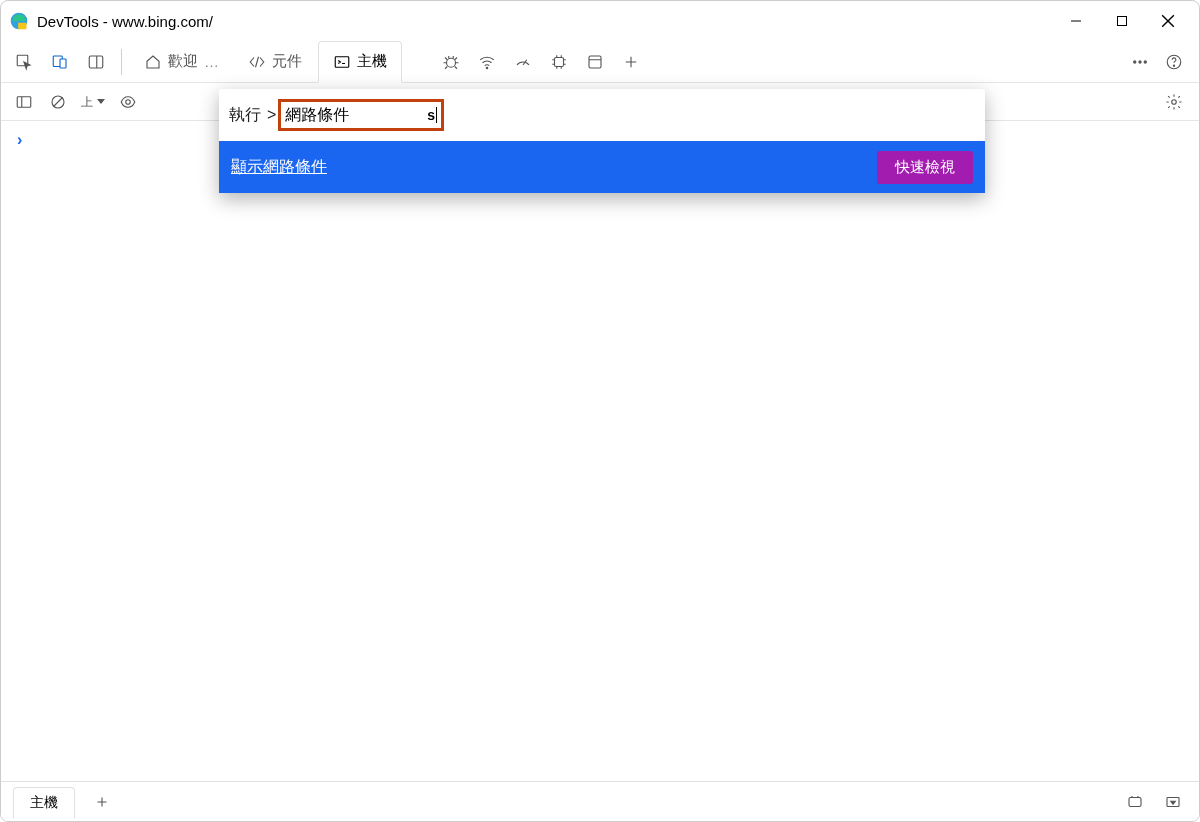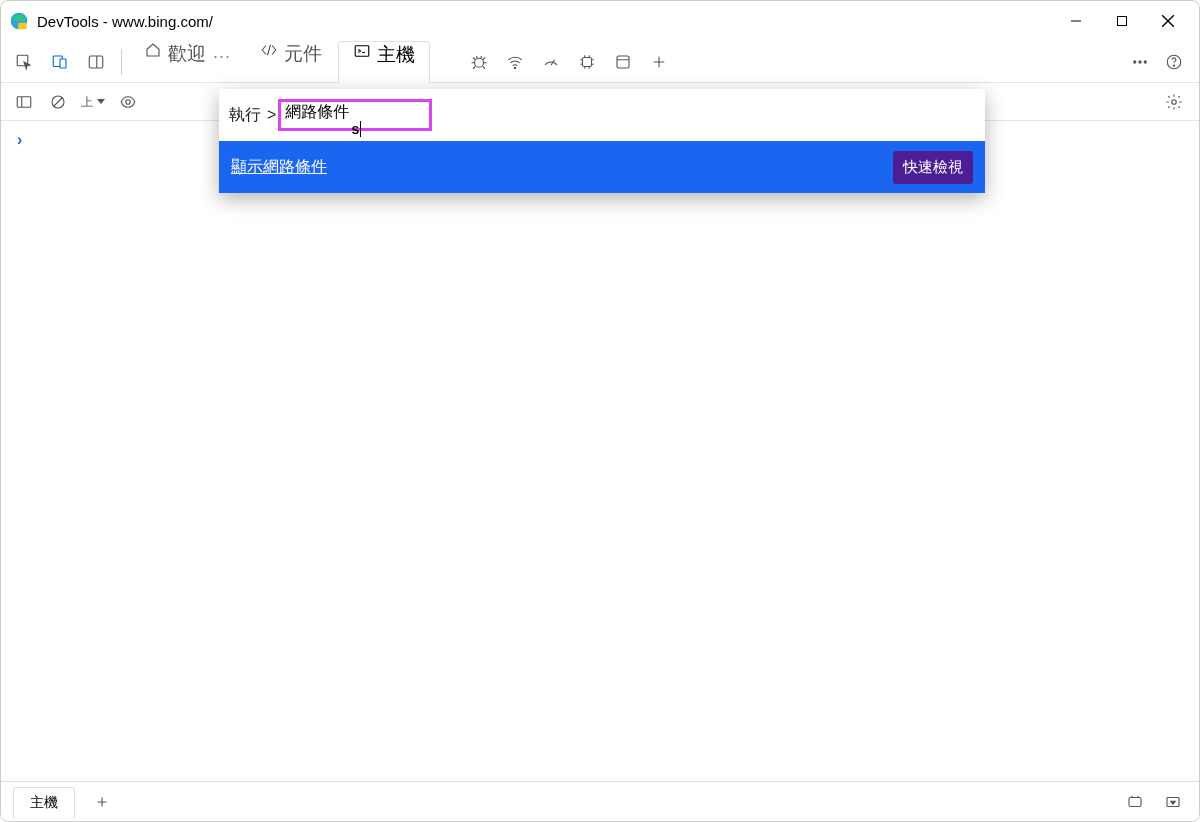--- a/index.html
+++ b/index.html
@@ -56,26 +56,26 @@
   display: flex; align-items: center; justify-content: center;
   color: #555;
   border-radius: 2px;
 }
 .tool-icon.active { color: #0a66d0; }
 .tool-icon svg { width: 18px; height: 18px; stroke: currentColor; fill: none; stroke-width: 1.5; }
 .tool-sep {
   width: 1px; height: 26px; background: #d0d0d0; margin: 0 6px;
 }
 .tab {
-  display: flex; align-items: flex-start; gap: 6px;
+  display: flex; align-items: center; gap: 6px;
   height: 42px;
   padding: 0 14px;
   color: #555;
   position: relative;
-  font-size: 19px;
+  font-size: 15px;
 }
 .tab.active {
   background: #fff;
   color: #000;
   border: 1px solid #e0e0e0;
   border-bottom: 2px solid #fff;
   border-top-left-radius: 4px;
   border-top-right-radius: 4px;
   margin-bottom: -1px;
 }
@@ -131,26 +131,25 @@
 .cmd-label {
   font-size: 16px;
   color: #222;
   margin-right: 6px;
   white-space: nowrap;
 }
 .cmd-prompt {
   font-size: 16px; color: #222; margin-right: 2px;
 }
 .cmd-input-wrap {
-  border: 3px solid #d946ef;
+  border: 3px solid #c2410c;
   display: flex;
   align-items: center;
   padding: 1px 4px;
   height: 32px;
-  flex-direction: column;
 }
 .cmd-input-wrap input {
   border: none;
   outline: none;
   font-size: 16px;
   font-family: inherit;
   padding: 0;
   width: 140px;
   color: #000;
 }
@@ -169,23 +168,23 @@
   color: #fff;
   height: 52px;
   padding: 0 12px;
 }
 .cmd-result-label {
   font-size: 16px;
   text-decoration: underline;
 }
 .cmd-badge {
   margin-left: auto;
-  background: #4c1d95;
+  background: #a21caf;
   color: #fff;
-  padding: 7px 10px;
+  padding: 7px 18px;
   border-radius: 3px;
   font-size: 15px;
 }
 
 
 .console-body {
   position: absolute;
   top: 120px;
   left: 0; right: 0;
   bottom: 40px;

